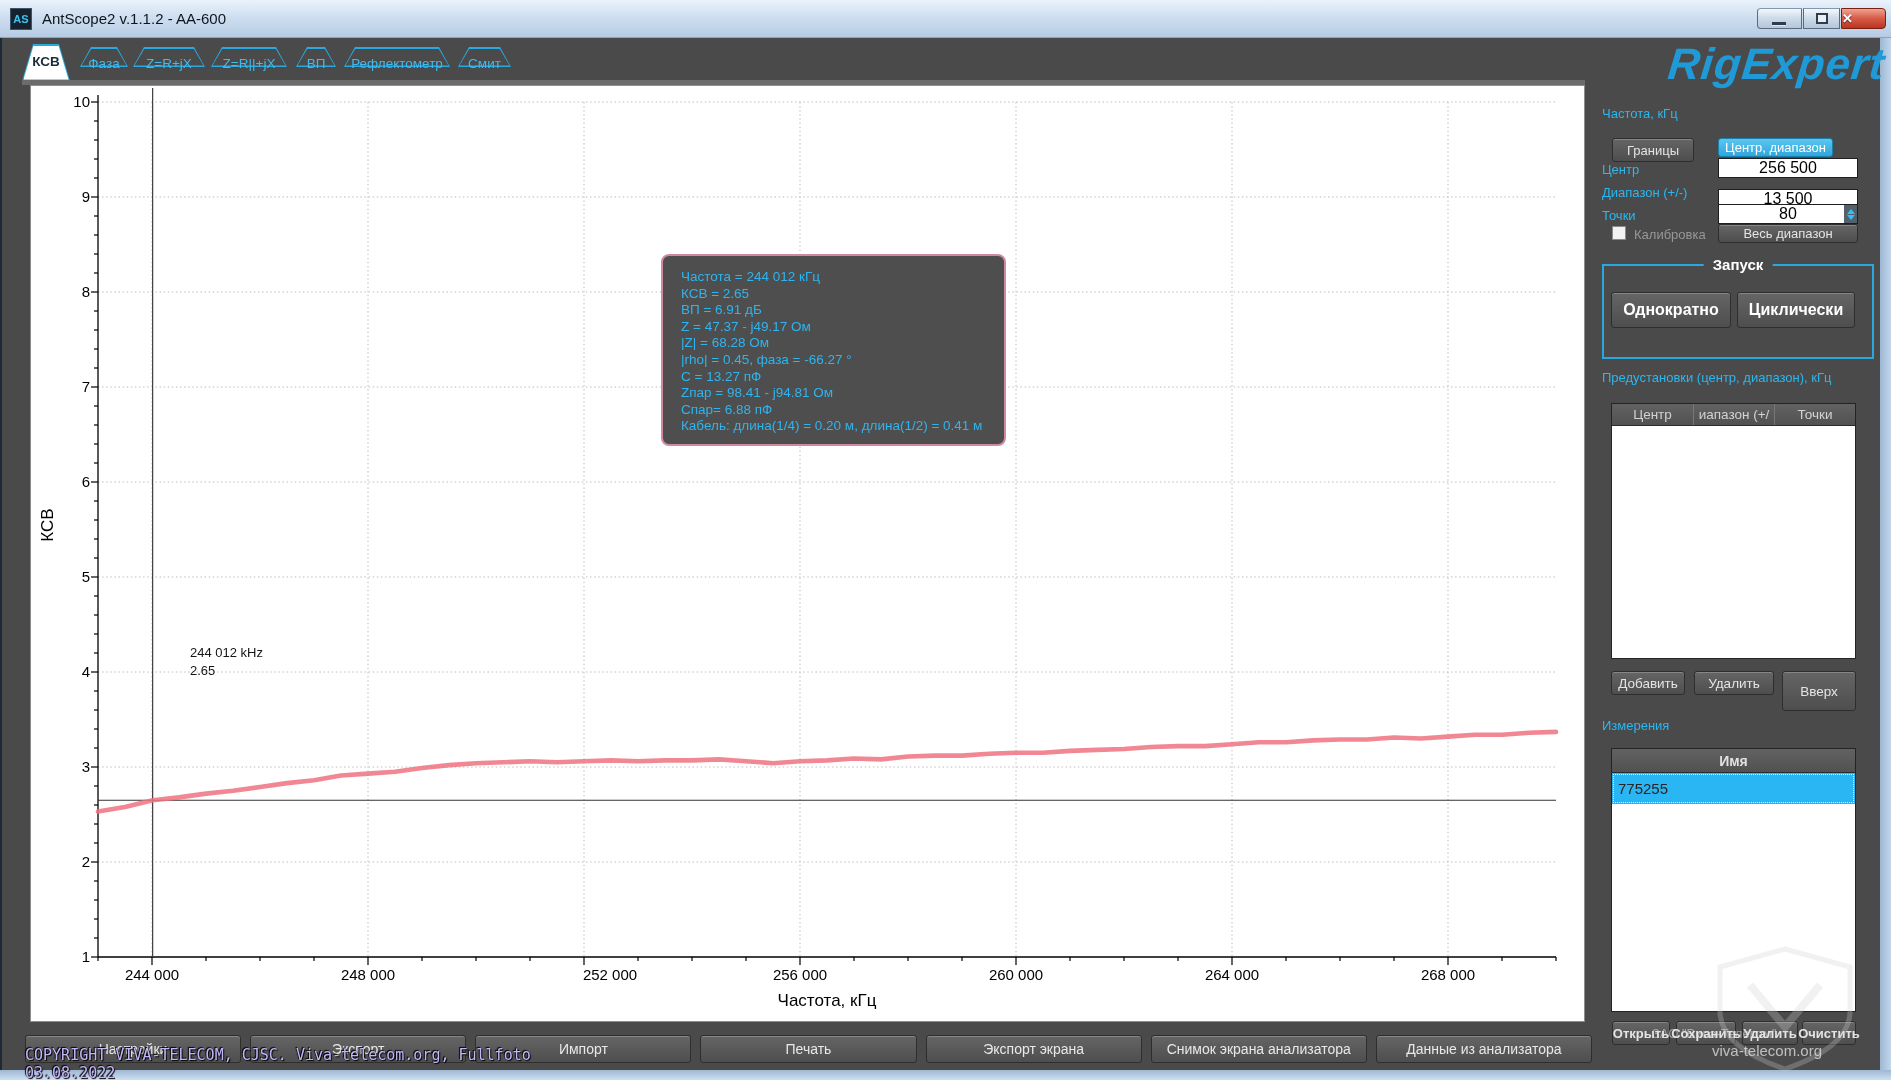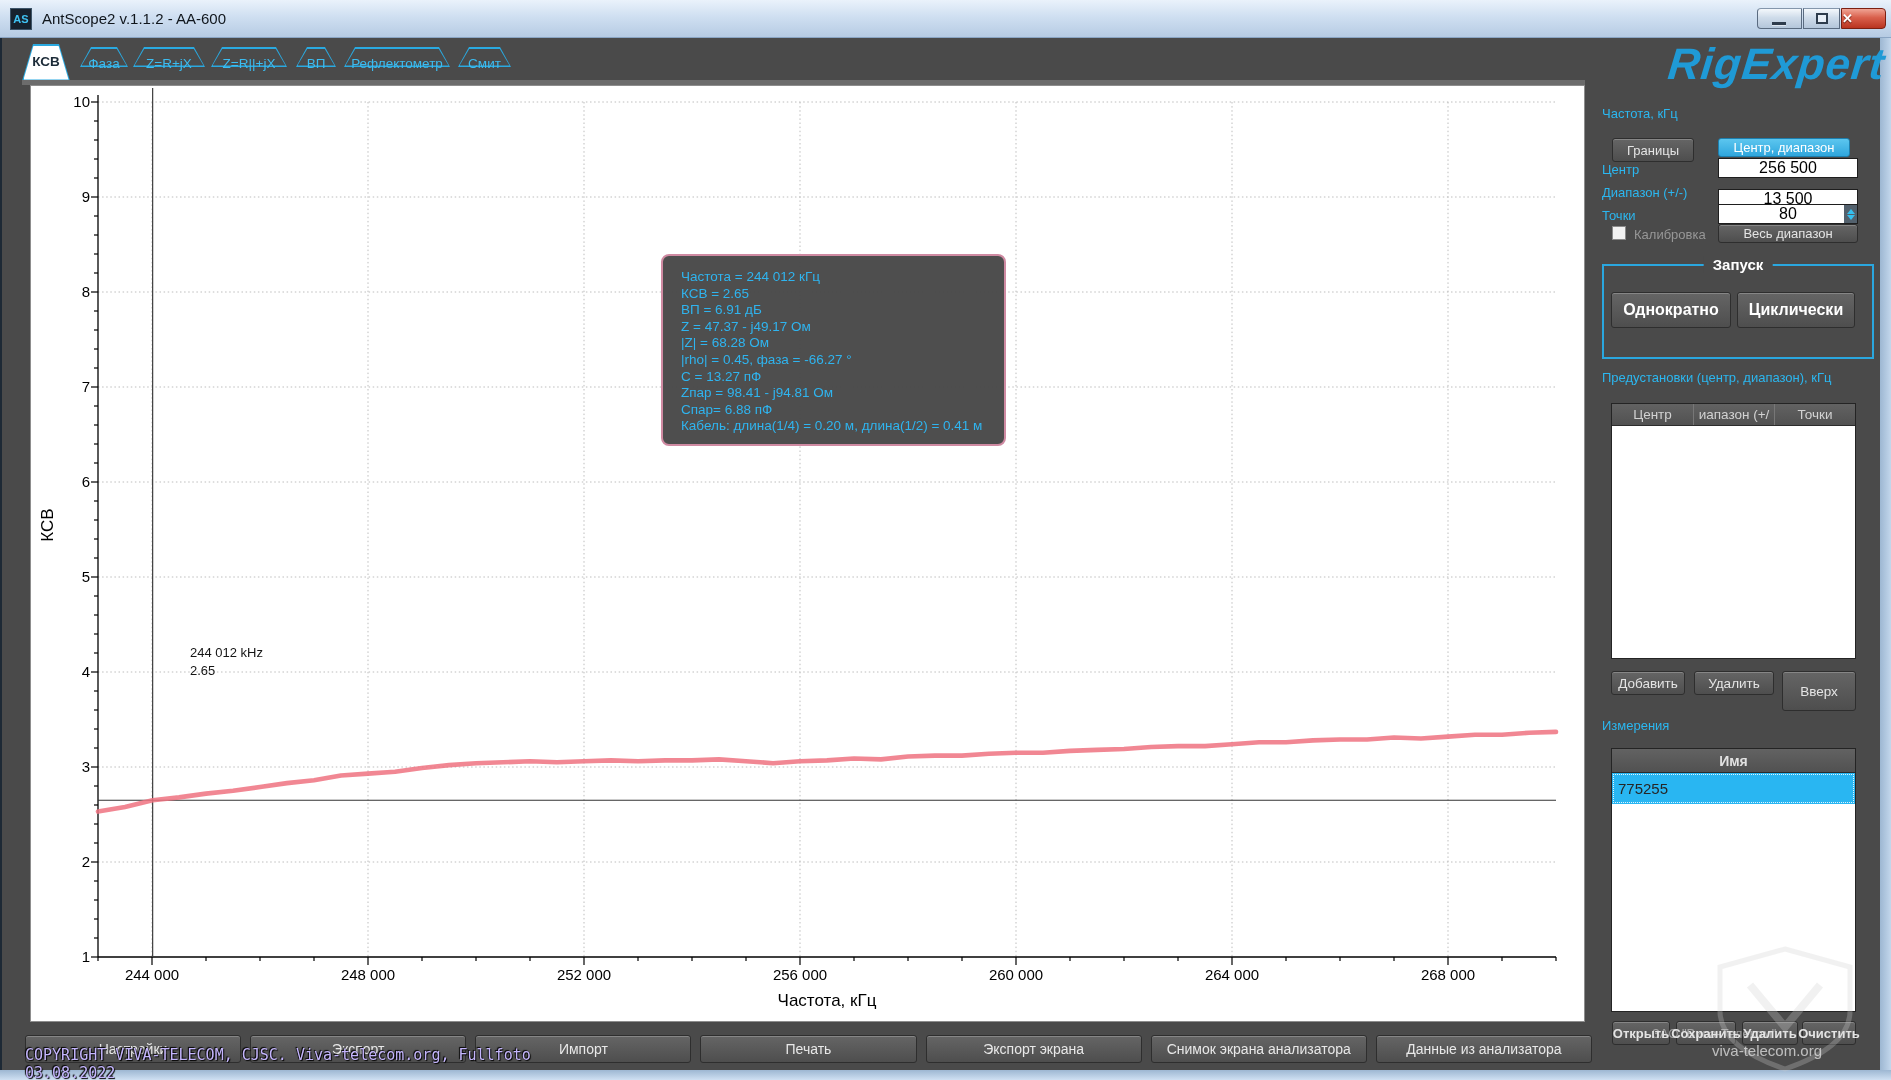--- a/index.html
+++ b/index.html
@@ -260,21 +260,21 @@
     <div class="abs tick-lbl ylab" style="left:54px;top:758px;">3</div>
     <div class="abs tick-lbl ylab" style="left:54px;top:663px;">4</div>
     <div class="abs tick-lbl ylab" style="left:54px;top:568px;">5</div>
     <div class="abs tick-lbl ylab" style="left:54px;top:473px;">6</div>
     <div class="abs tick-lbl ylab" style="left:54px;top:378px;">7</div>
     <div class="abs tick-lbl ylab" style="left:54px;top:283px;">8</div>
     <div class="abs tick-lbl ylab" style="left:54px;top:188px;">9</div>
     <div class="abs tick-lbl ylab" style="left:54px;top:93px;">10</div>
     <div class="abs tick-lbl xlab" style="left:107px;top:966px;">244 000</div>
     <div class="abs tick-lbl xlab" style="left:323px;top:966px;">248 000</div>
-    <div class="abs tick-lbl xlab" style="left:539px;top:966px;">252 000</div>
+    <div class="abs tick-lbl xlab" style="left:565px;top:966px;">252 000</div>
     <div class="abs tick-lbl xlab" style="left:755px;top:966px;">256 000</div>
     <div class="abs tick-lbl xlab" style="left:971px;top:966px;">260 000</div>
     <div class="abs tick-lbl xlab" style="left:1187px;top:966px;">264 000</div>
     <div class="abs tick-lbl xlab" style="left:1403px;top:966px;">268 000</div>
   </div>
 <div class="abs axis-title-y">КСВ</div>
 <div class="abs axis-title-x">Частота, кГц</div>
 <div class="abs cursor-note" style="left:190px;top:645px;">244 012 kHz</div>
 <div class="abs cursor-note" style="left:190px;top:663px;">2.65</div>
 
@@ -288,21 +288,21 @@
   <div>C = 13.27 пФ</div>
   <div>Zпар = 98.41 - j94.81 Ом</div>
   <div>Спар= 6.88 пФ</div>
   <div>Кабель: длина(1/4) = 0.20 м, длина(1/2) = 0.41 м</div>
 </div>
 
 <div class="abs logo">RigExpert</div>
 <div class="abs blabel" style="left:1602px;top:106px;">Частота, кГц</div>
 
 <div class="abs btn" style="left:1612px;top:138px;width:82px;height:24px;">Границы</div>
-<div class="abs toggle-on" style="left:1718px;top:138px;width:132px;height:19px;">Центр, диапазон</div>
+<div class="abs toggle-on" style="left:1718px;top:138px;width:115px;height:19px;">Центр, диапазон</div>
 
 <div class="abs blabel" style="left:1602px;top:162px;">Центр</div>
 <input class="abs field" style="left: 1718px; top: 158px; width: 140px; height: 20px;" value="256 500">
 
 <div class="abs blabel" style="left:1602px;top:185px;text-align:right;">Диапазон (+/-)</div>
 <input class="abs field" style="left: 1718px; top: 181px; width: 140px; height: 20px; margin-top: 8px;" value="13 500">
 
 <div class="abs blabel" style="left:1602px;top:208px;">Точки</div>
 <input class="abs field" style="left: 1718px; top: 204px; width: 140px; height: 20px;" value="80">
 <div class="abs spin" style="left:1844px;top:205px;width:13px;height:18px;">

